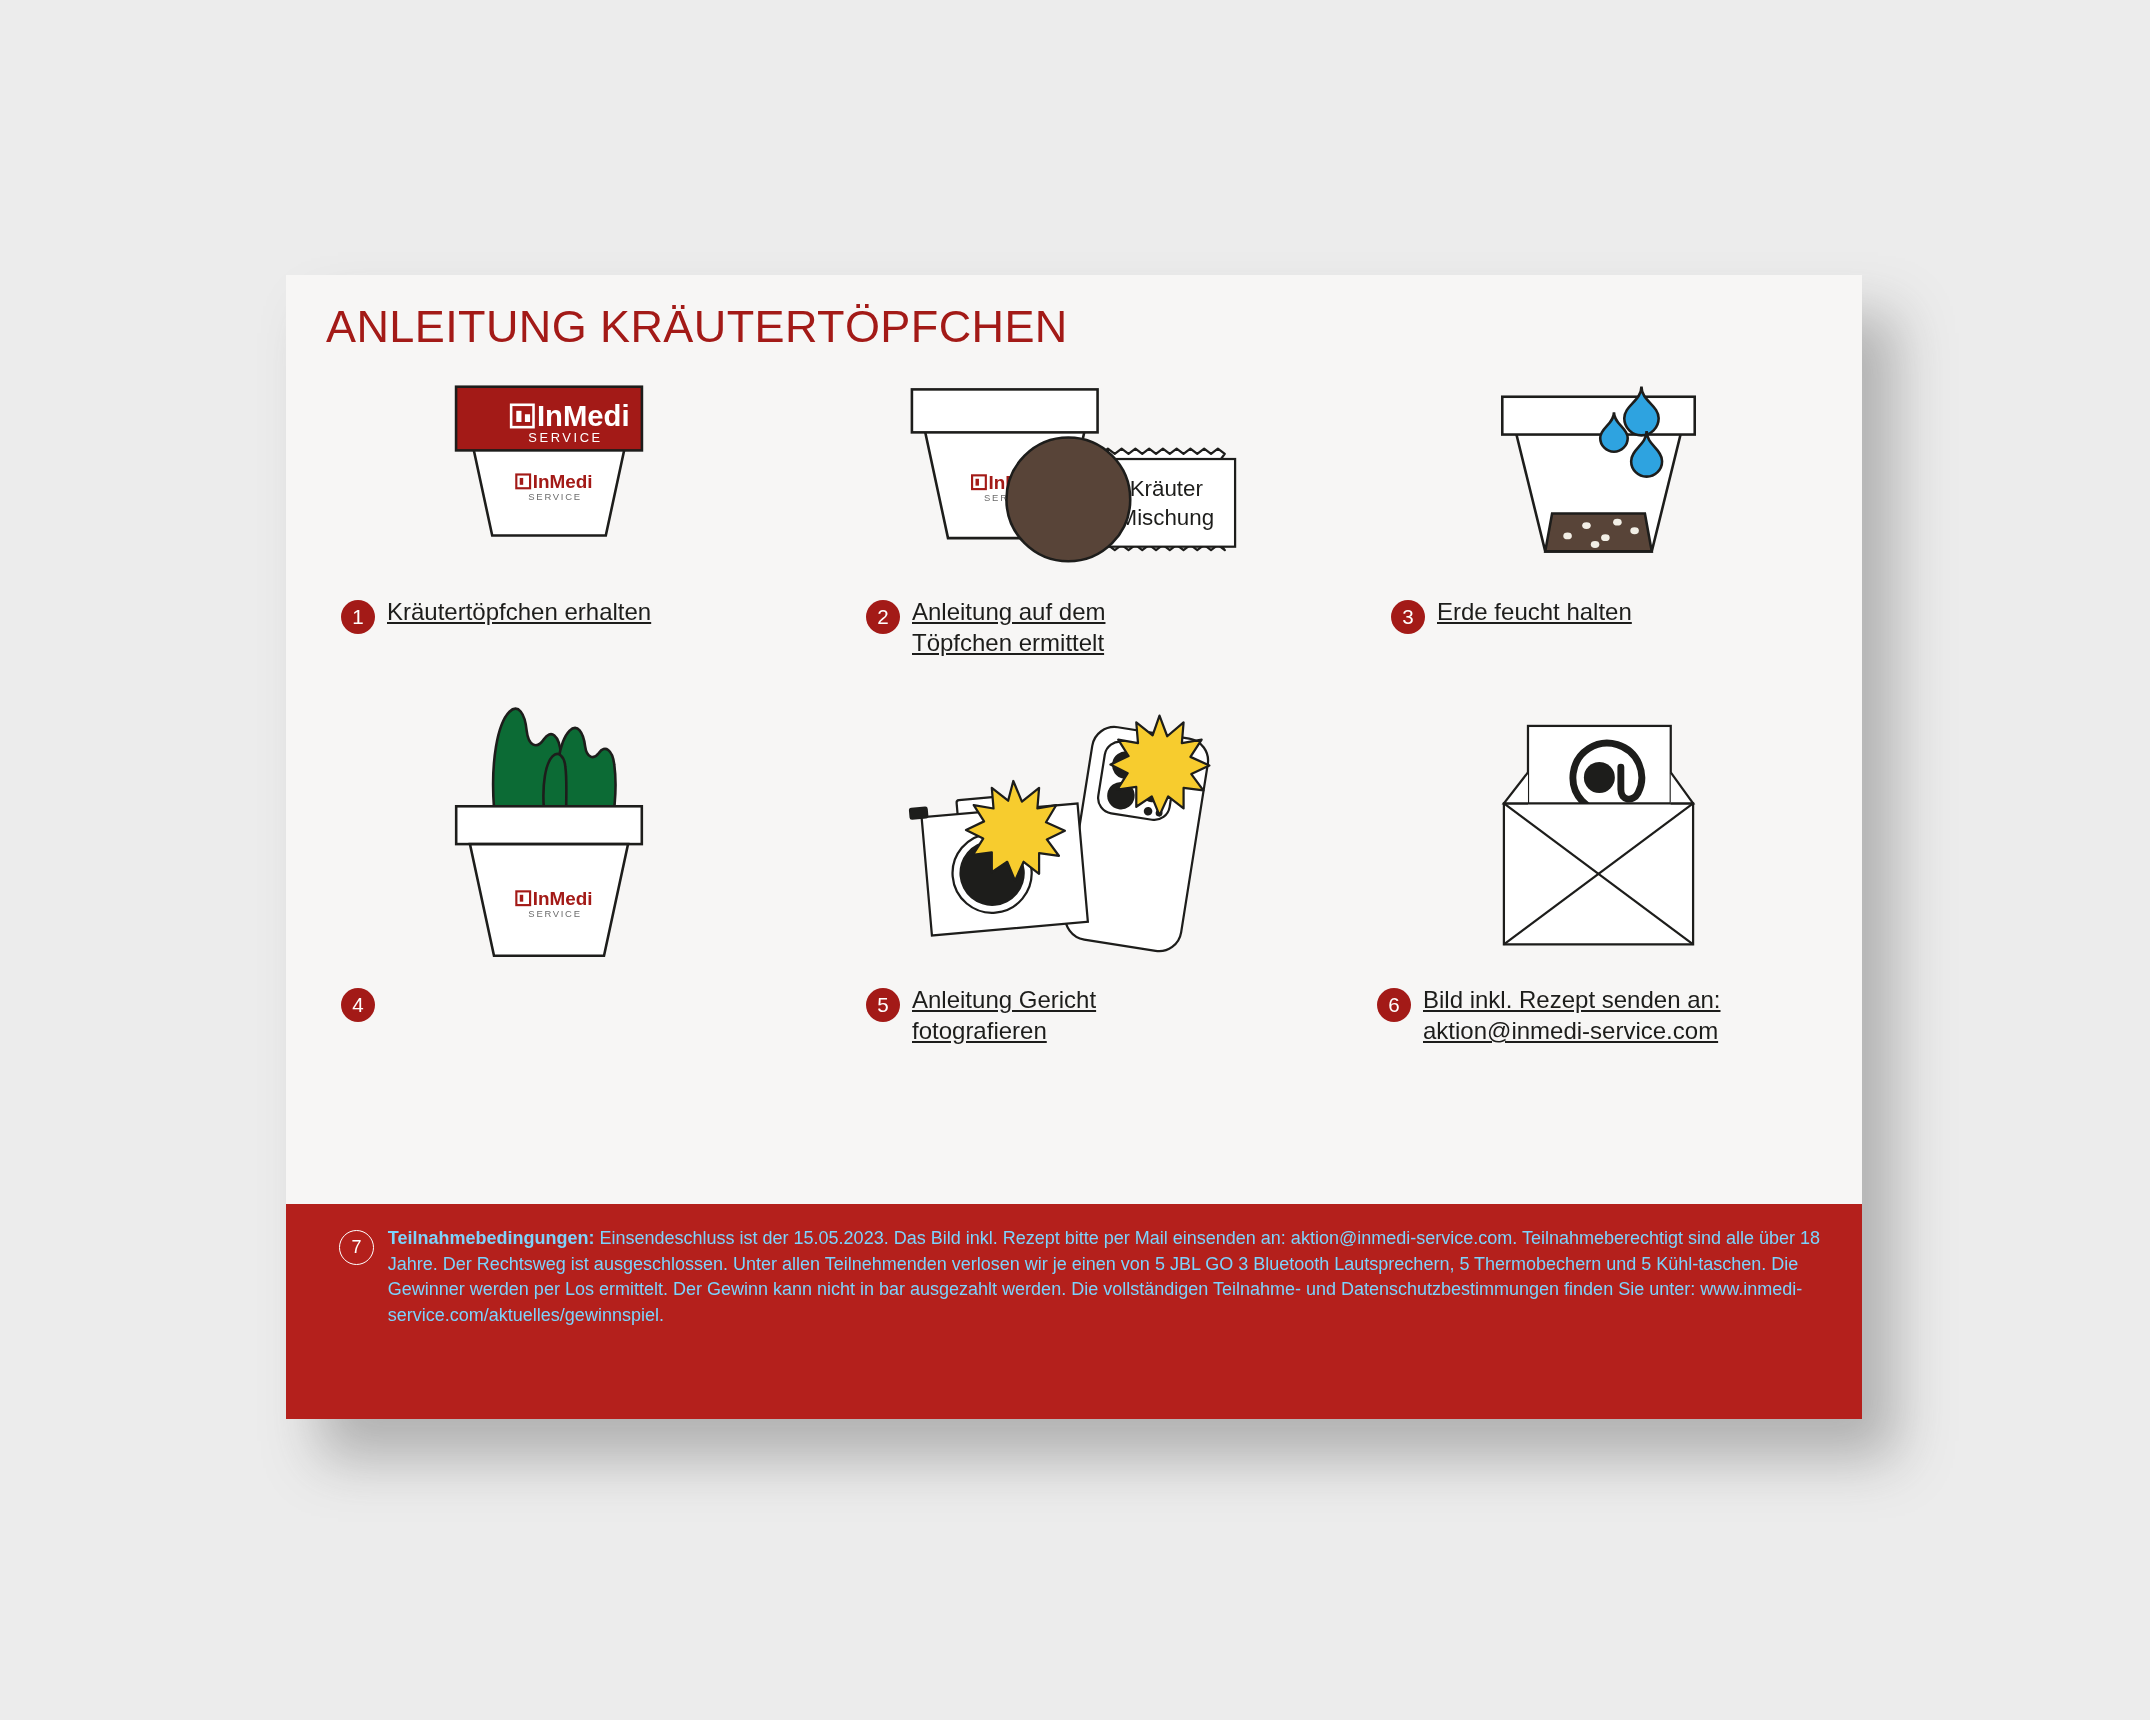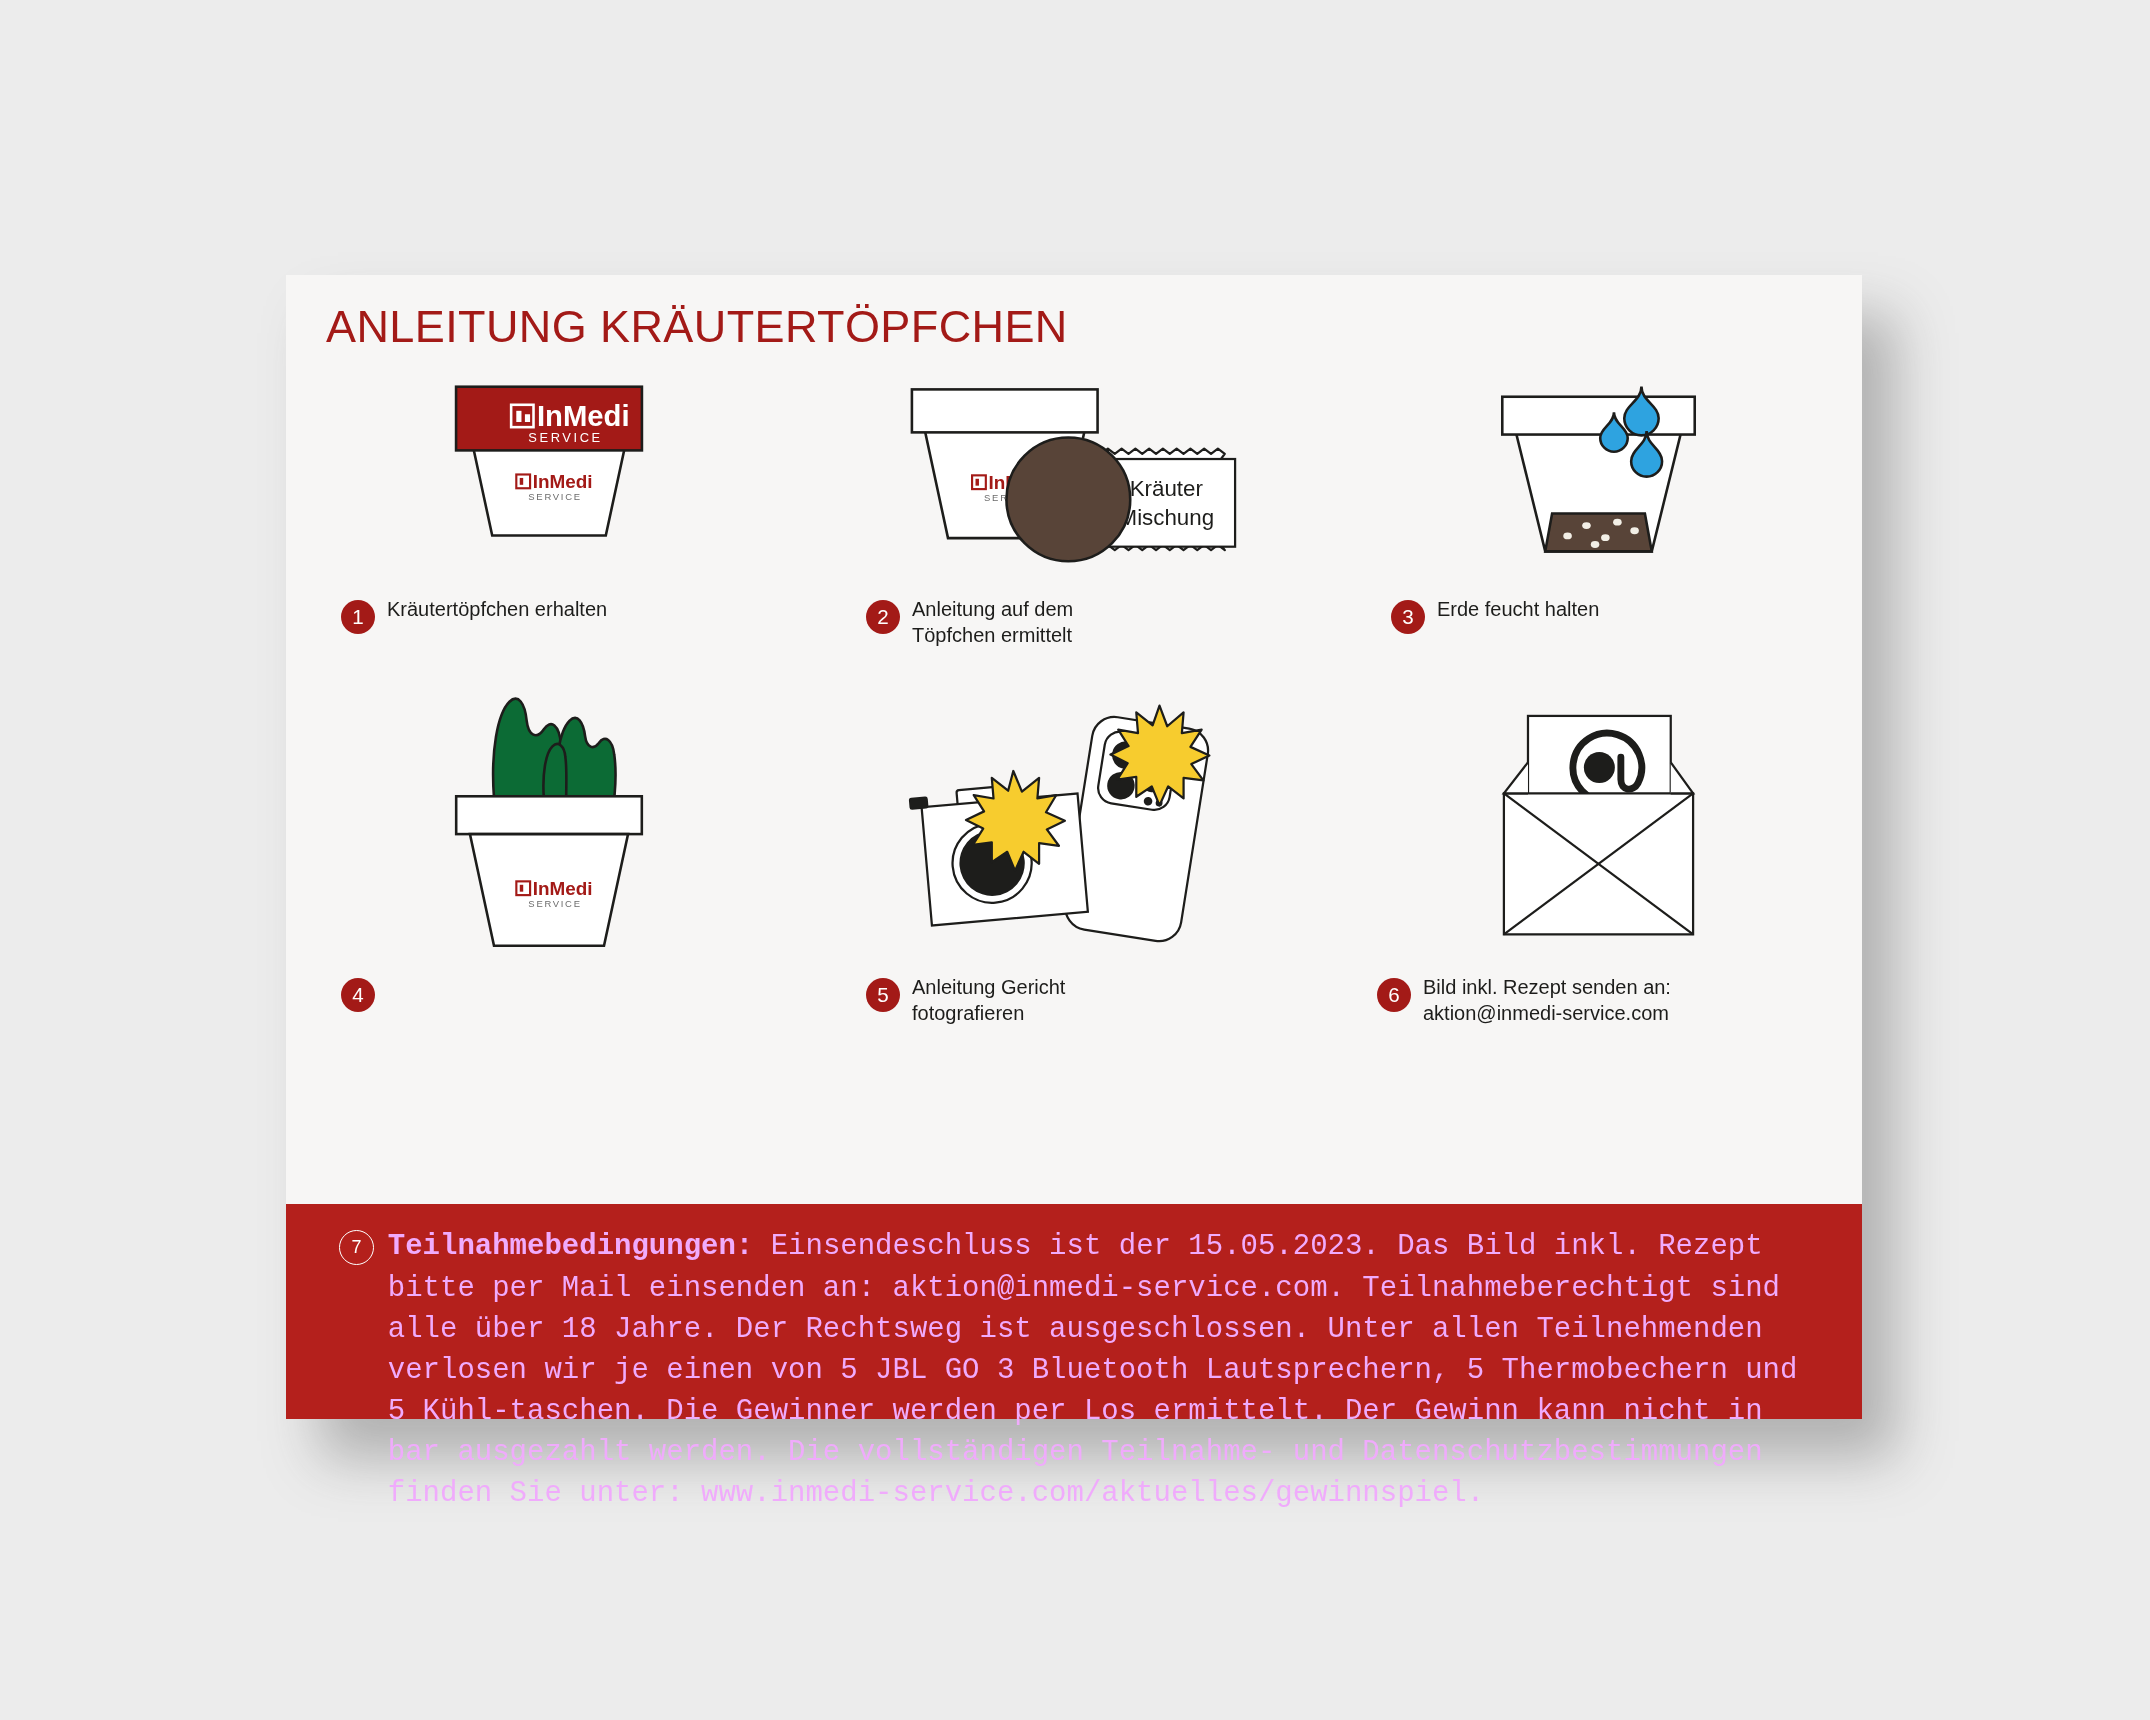--- a/index.html
+++ b/index.html
@@ -31,41 +31,40 @@
   .cell{width:525px;position:relative;}
   .art{height:215px;position:relative;display:flex;align-items:center;justify-content:center;}
   .art.tall{height:275px;}
   .caption{display:flex;align-items:flex-start;gap:12px;padding-left:55px;margin-top:12px;}
   .badge{
     flex:0 0 auto;width:34px;height:34px;border-radius:50%;
     background:#a31a17;color:#fff;font-size:20.6px;
     display:flex;align-items:center;justify-content:center;
     margin-top:2.6px;
   }
-  .cap-text{font-size:20px;line-height:1.28;color:#1d1d1b;}
+  .cap-text{font-size:24px;line-height:1.28;color:#1d1d1b;text-decoration:underline;}
 
   
   .art svg{display:block;overflow:visible;}
 
   
   .terms{
     position:absolute;left:0;bottom:0;width:1576px;height:215px;
     background:#b4201c;
     display:flex;align-items:flex-start;
   }
   .terms-badge{
     flex:0 0 auto;width:33px;height:33px;border-radius:50%;
     border:1.7px solid #fff;color:#fff;font-size:18px;
     display:flex;align-items:center;justify-content:center;
     margin:26px 0 0 53px;
   }
   .terms-body{
-    color:#f0abfc;font-size:29px;line-height:1.42;
+    color:#7dd3fc;font-size:18px;line-height:1.42;
     margin:22.4px 41px 0 13.8px;
-    font-family:Liberation Mono, monospace;
   }
   .terms-body b{font-weight:700;}
 </style>
 </head>
 <body>
 
 <div class="stage">
 
   <div class="card">
 

